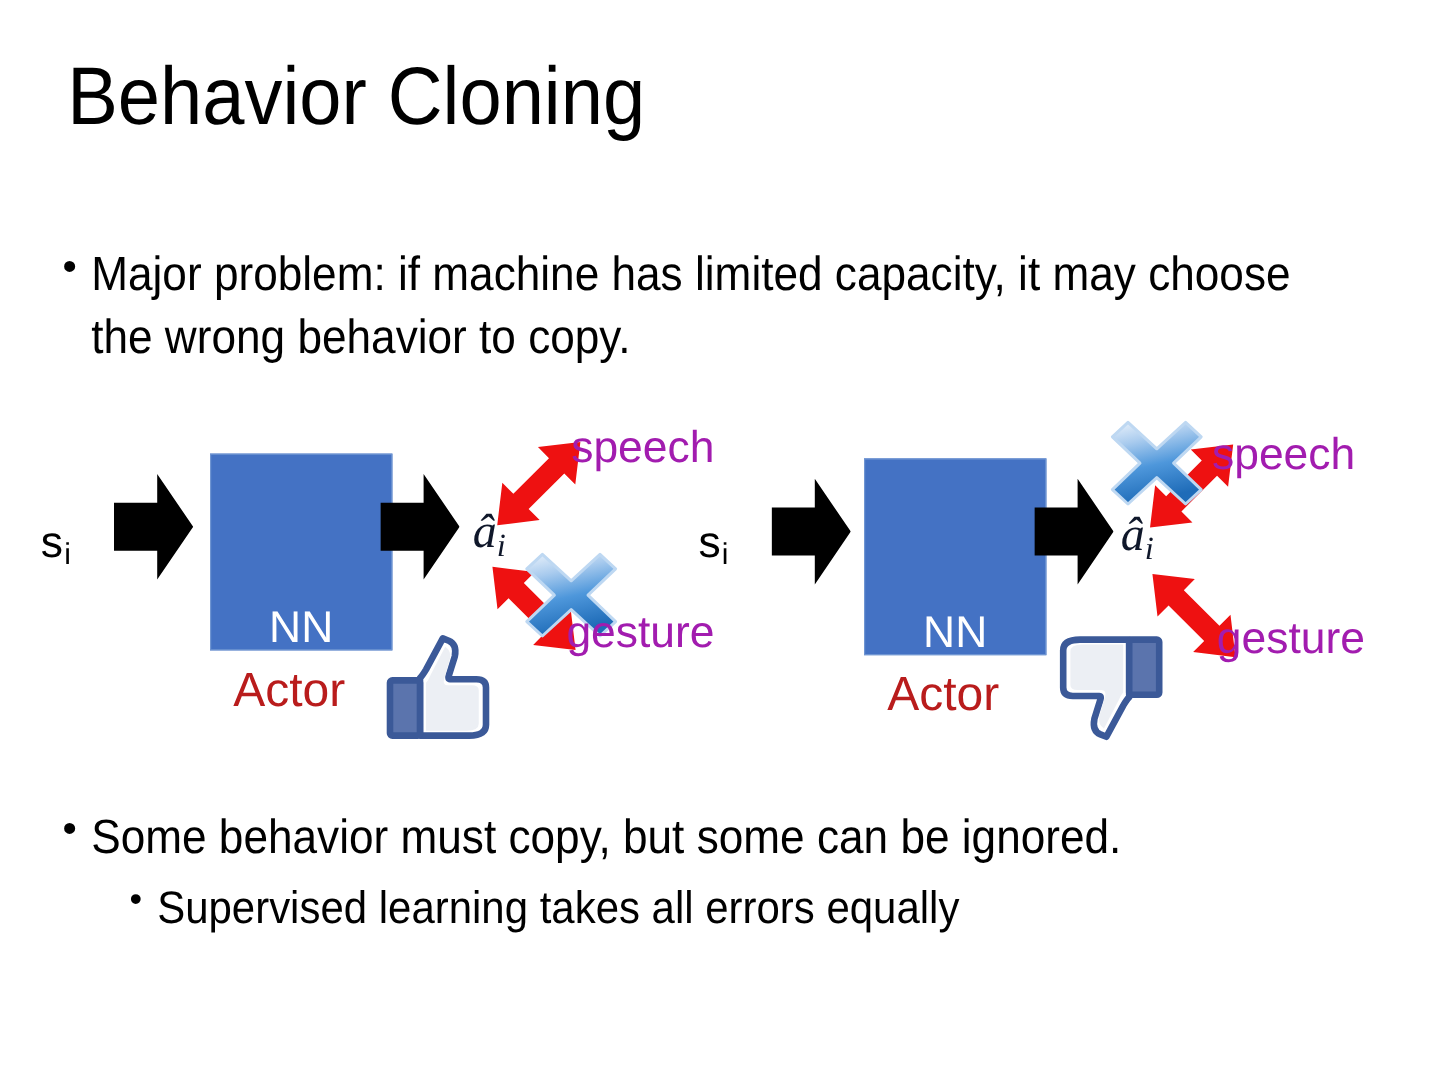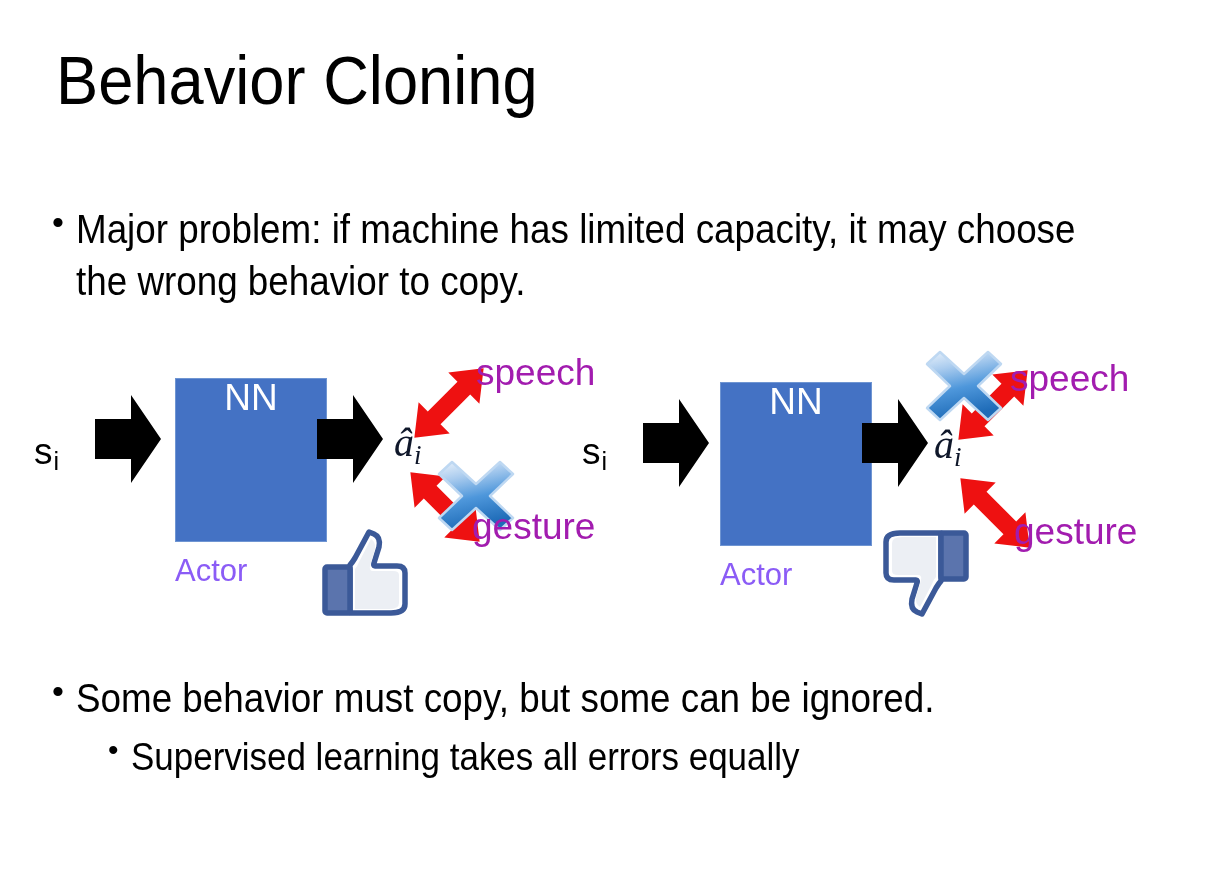--- a/index.html
+++ b/index.html
@@ -101,37 +101,38 @@
   .block-arrow svg { display: block; width: 100%; height: 100%; }
 
   
   .nn-box {
     width: 152px;
     height: 164px;
     background: #4472C4;
     border: 1.5px solid #6f95d2;
     box-sizing: border-box;
     display: flex;
-    align-items: flex-start;
+    align-items: flex-end;
     justify-content: center;
   }
   .nn-box .nn-label {
     font-family: "Liberation Sans", sans-serif;
     color: #ffffff;
     font-size: 37px;
     line-height: 1;
   }
 
   
   .actor-label {
     font-family: "Liberation Sans", sans-serif;
-    font-size: 31px;
-    line-height: 1;
-    color: #8b5cf6;
-    white-space: nowrap;
+    font-size: 40px;
+    line-height: 1;
+    color: #b91c1c;
+    white-space: nowrap;
+    text-align: center;
   }
 
   
   .action-label {
     font-family: "Liberation Serif", serif;
     font-style: italic;
     font-size: 40px;
     line-height: 1;
     color: #0f172a;
     white-space: nowrap;

